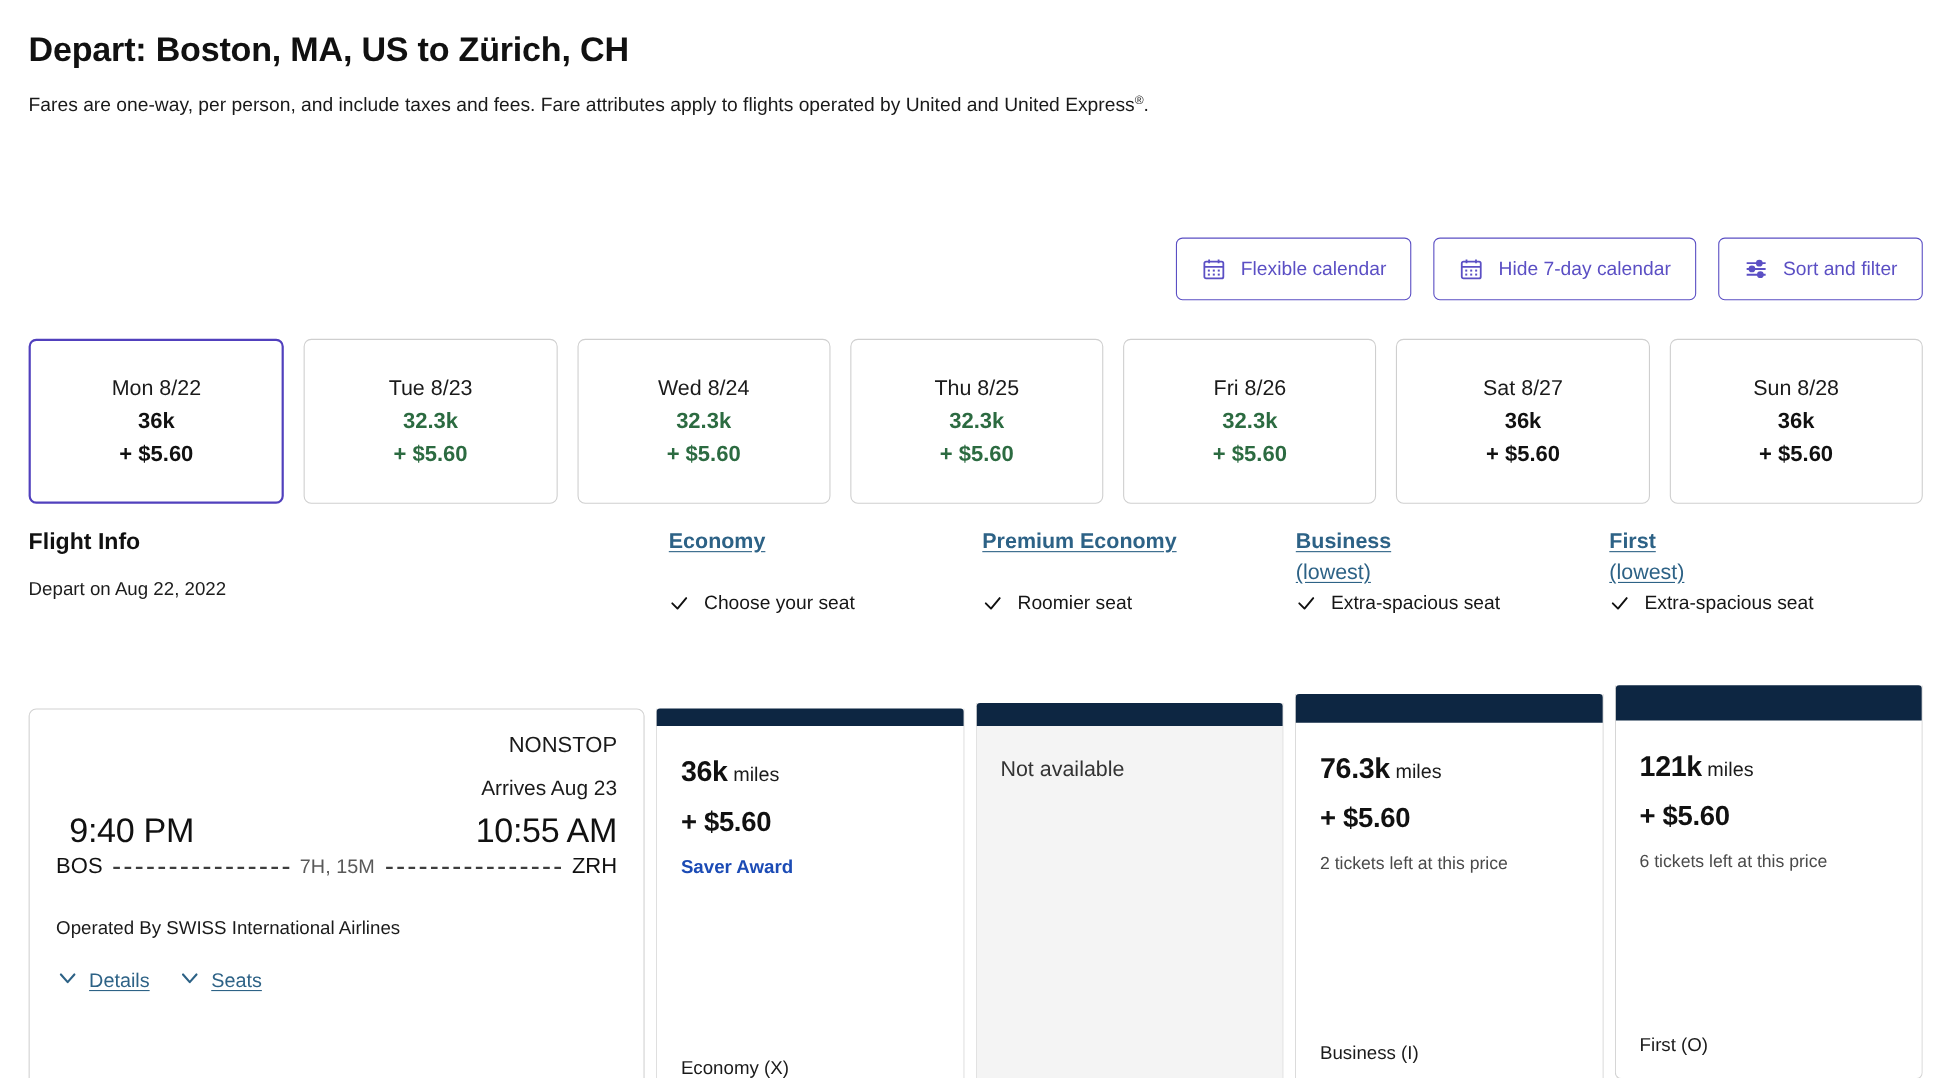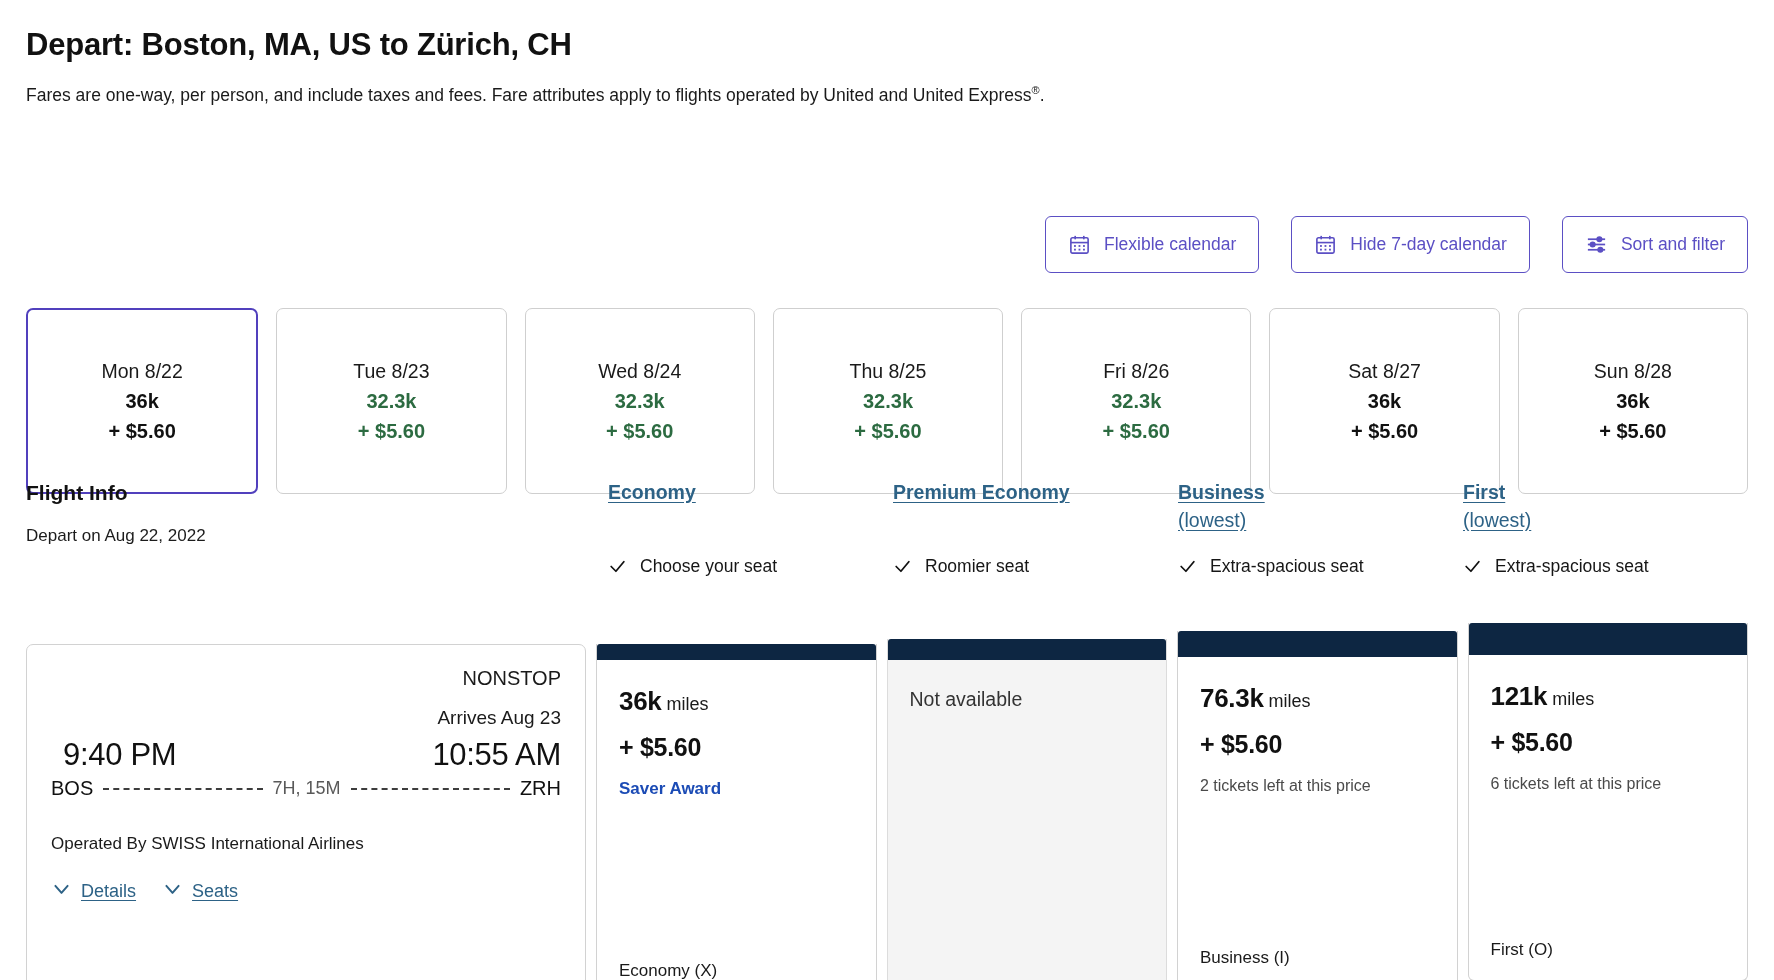--- a/index.html
+++ b/index.html
@@ -22,39 +22,39 @@
   }
   .subtitle {
     font-size:17.5px; color:#1a1a1a; line-height:1.55;
     margin-top:19px; max-width:1145px;
   }
   .subtitle sup { font-size:11px; vertical-align:super; }
 
   
   .toolbar {
     position:absolute; top:190px; right:26px;
-    display:flex; gap:32px;
+    display:flex; gap:20px;
   }
   .tbtn {
     display:flex; align-items:center; gap:13px;
     border:1.6px solid #5b4fc4; border-radius:6px;
     background:#ffffff; color:#5b4fc4;
     height:57px; padding:0 22px;
     font-size:17.5px; font-family:"Liberation Sans", sans-serif;
     cursor:pointer; white-space:nowrap;
   }
   .tbtn svg { display:block; flex:0 0 auto; }
 
   
   .datestrip {
     position:absolute; top:282px; left:26px; right:26px;
     display:flex; gap:18px;
   }
   .datecard {
-    flex:1 1 0; height:186px;
+    flex:1 1 0; height:150px;
     border:1.3px solid #cfcfcf; border-radius:7px;
     background:#fff; cursor:pointer;
     display:flex; flex-direction:column; align-items:center;
     justify-content:center; gap:7px;
   }
   .datecard.selected { border:2.6px solid #5140bd; }
   .dc-day { font-size:19.5px; color:#1a1a1a; }
   .dc-miles { font-size:20px; font-weight:bold; }
   .dc-fee  { font-size:20px; font-weight:bold; }
   .green { color:#2c6b41; }
@@ -77,21 +77,21 @@
   }
   .cabin-lowest {
     font-size:19.5px; font-weight:normal; color:#2d6286;
     text-decoration:underline; text-underline-offset:3px;
     cursor:pointer; display:block; margin-top:5px;
   }
   .attr-row {
     display:flex; align-items:center; gap:13px;
     margin-top:0; font-size:17.5px; color:#161616;
   }
-  .attr-wrap { position:absolute; top:530px; left:26px; right:26px; display:flex; }
+  .attr-wrap { position:absolute; top:512px; left:26px; right:26px; display:flex; }
 
   .chk { width:19px; height:19px; display:block; }
 
   
   .results {
     position:absolute; top:592px; left:26px; right:26px;
     display:flex; align-items:flex-start;
   }
   .flightcard {
     width:560px; flex:0 0 560px; height:358px;

